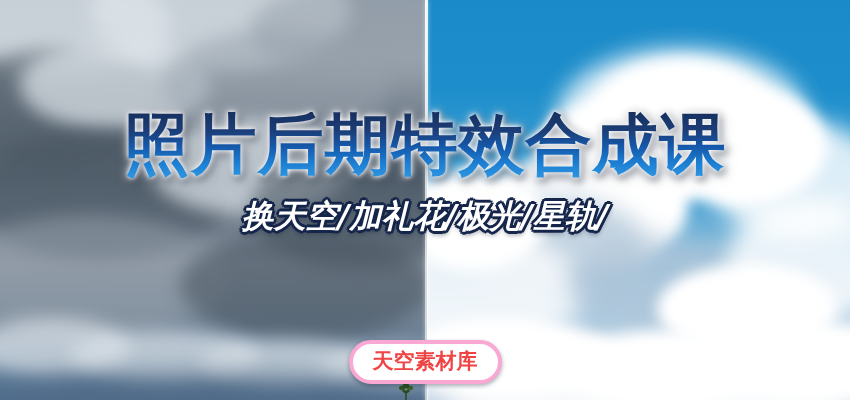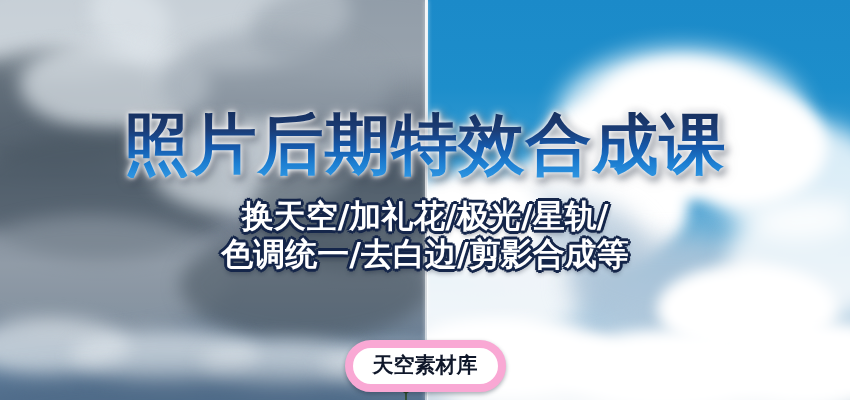--- a/index.html
+++ b/index.html
@@ -122,21 +122,21 @@
     letter-spacing:0px;
     color:#ffffff;
     white-space:nowrap;
     text-shadow:
       -2px -2px 0 #15264a, 2px -2px 0 #15264a,
       -2px  2px 0 #15264a, 2px  2px 0 #15264a,
       -3px  0   0 #15264a, 3px  0   0 #15264a,
        0   -3px 0 #15264a, 0    3px 0 #15264a,
        0    4px 5px rgba(10,20,40,.45);
   }
-  .sub.l1 { top:200px; }
+  .sub.l1 { top:200px;font-style:italic; }
   .sub.l2 { top:238px; }
 
   
   .midrow {
     position:absolute; left:0; top:276px; width:850px;
     display:flex; align-items:center; justify-content:center;
     gap:10px;
   }
   .arrow-wrap {
     position:relative; width:56px; height:52px; flex:0 0 auto;
@@ -175,22 +175,22 @@
     font-family:"DejaVu Sans", sans-serif;
     font-weight:bold;
     font-size:21px;
     line-height:1;
     padding:7px 20px 8px;
     border-radius:999px;
     white-space:nowrap;
   }
   .badge.light {
     background:#ffffff;
-    color:#0f172a;
-    border:8px solid #f9a8d4;
+    color:#ef4444;
+    border:4px solid #f9a8d4;
     box-shadow:0 2px 4px rgba(10,20,40,.35);
   }
   .badge.dark {
     background:#192b5f;
     color:#ffffff;
     border:2px solid #0e1a3d;
     box-shadow:0 2px 4px rgba(10,20,40,.4);
   }
 
   
@@ -251,21 +251,20 @@
     <ellipse cx="8" cy="4" rx="3.2" ry="2.4" fill="#2f5320"></ellipse>
   </svg>
 
   <div class="content">
 
     <div class="headline-stroke">照片后期特效合成课</div>
 
     <h1 class="headline">照片后期特效合成课</h1>
 
     <div class="sub l1">换天空/加礼花/极光/星轨/</div>
-    <div class="sub l2">色调统一/去白边/剪影合成等</div>
 
 
     <div class="badges">
       <span class="badge light">天空素材库</span>
     </div>
 
   </div>
 </div>
 
 </body></html>

